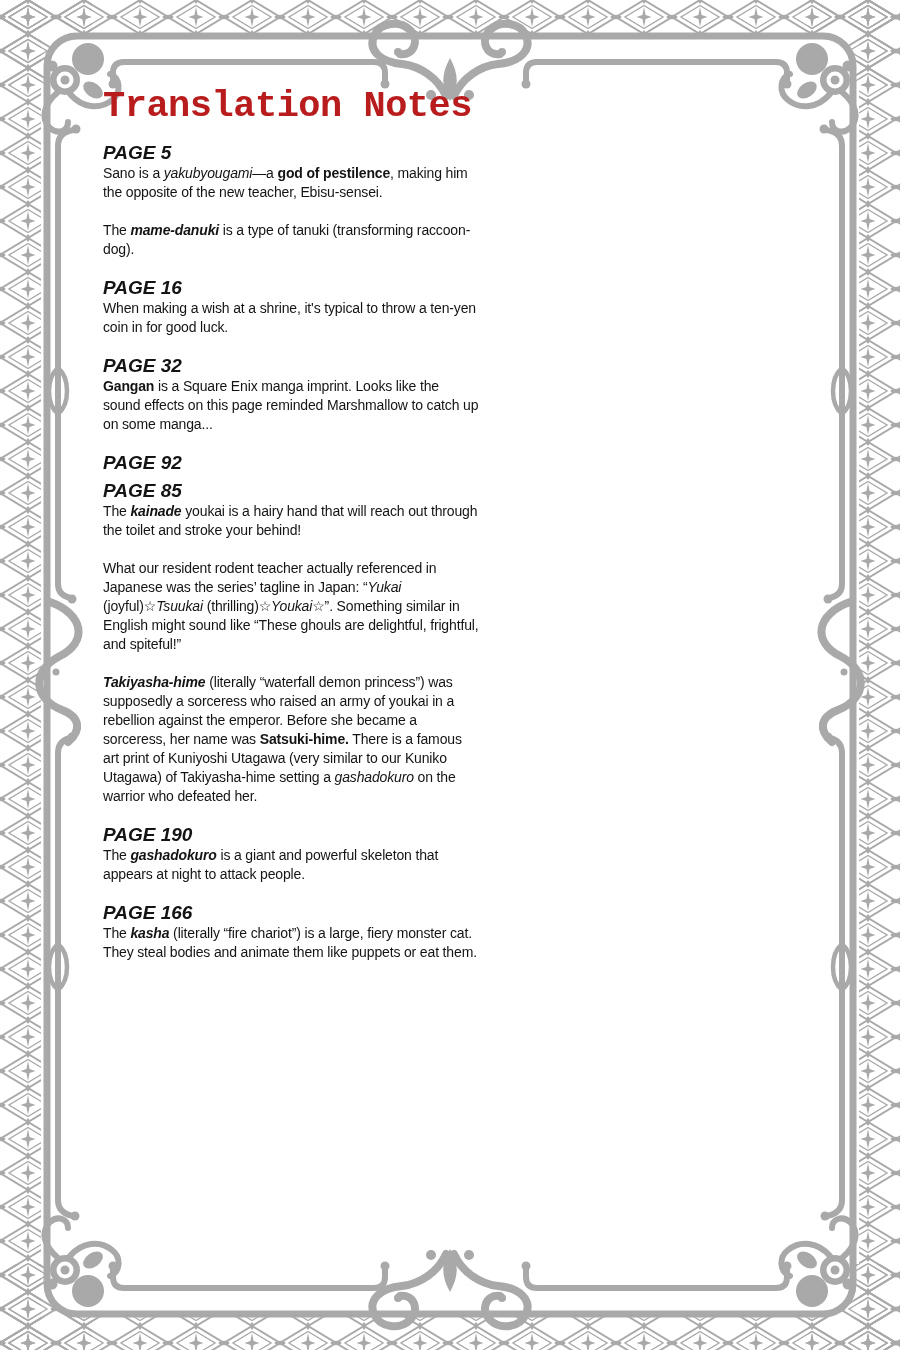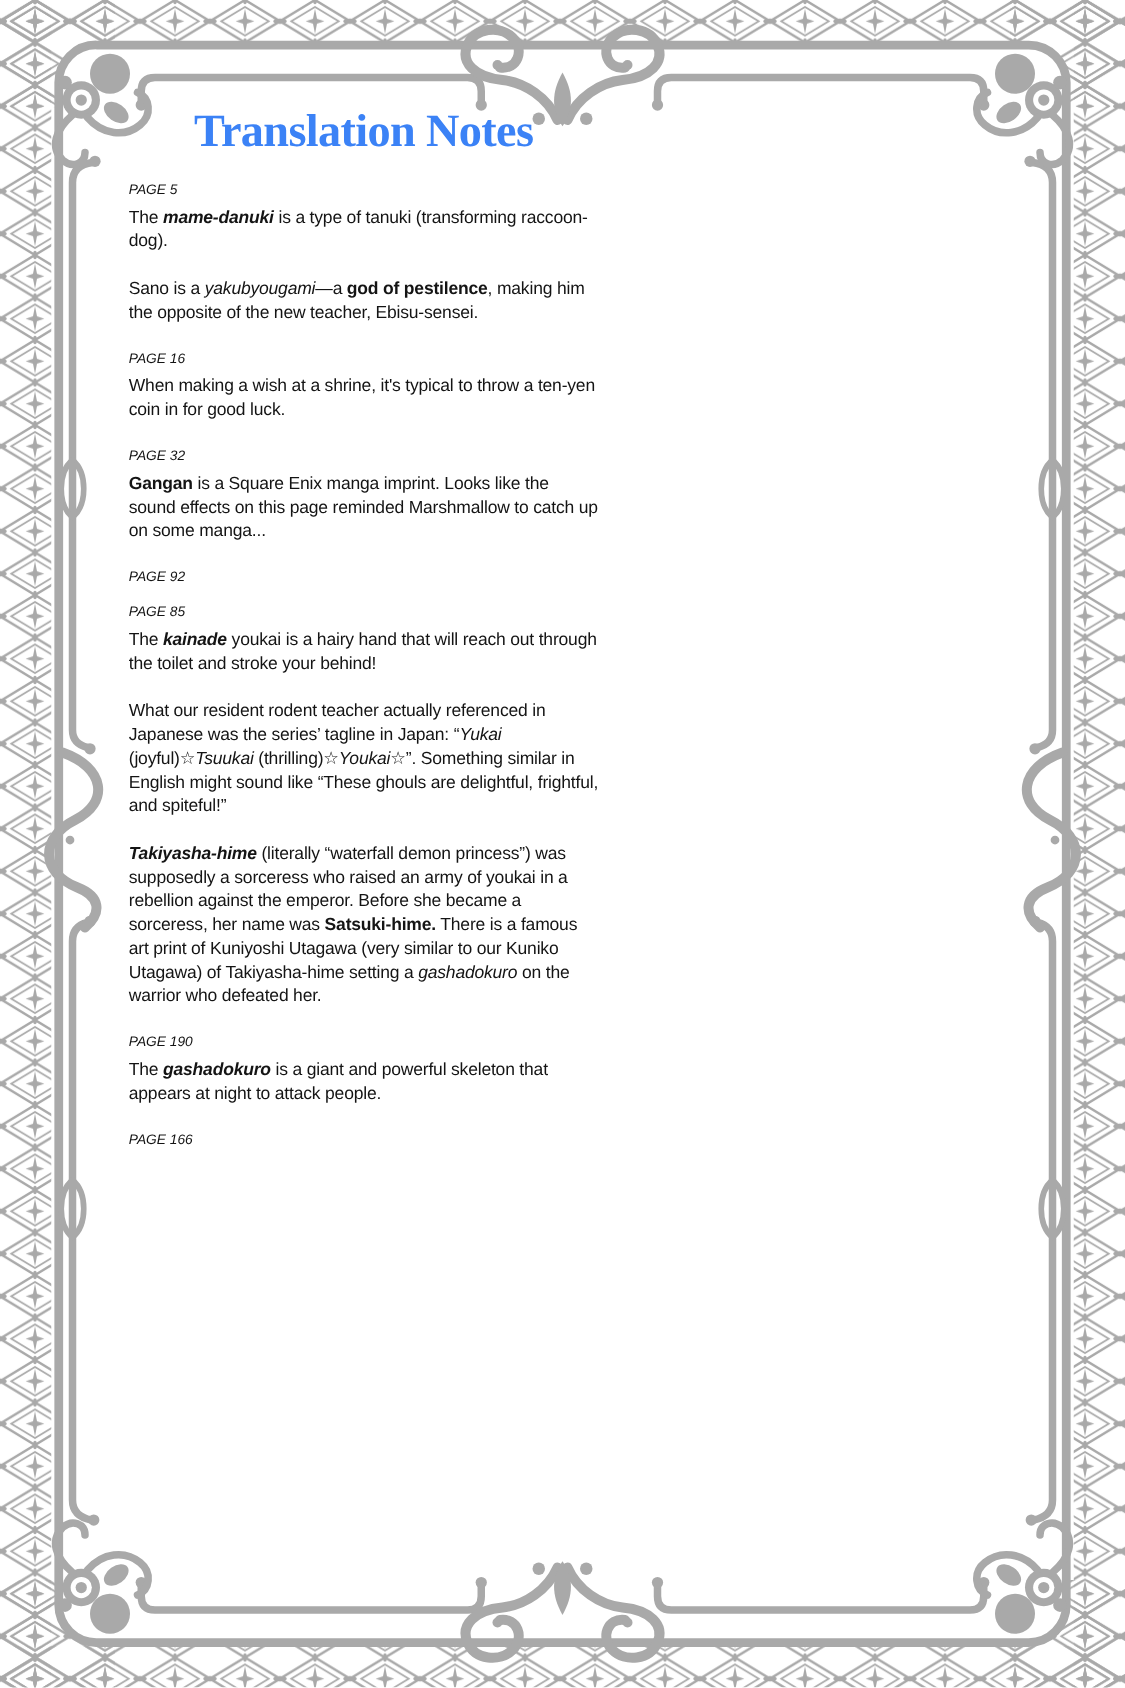--- a/index.html
+++ b/index.html
@@ -10,27 +10,27 @@
   }
   .border-svg{
     position:absolute;inset:0;z-index:0;
     color:var(--border-gray,#a9a9a9);
   }
   .content{
     position:absolute;left:103px;top:86px;width:376px;z-index:1;
     color:var(--text-black,#141414);
   }
   .title{
-    font-family:Liberation Serif, serif;
+    font-family:Liberation Mono, monospace;
     font-weight:bold;font-size:37px;letter-spacing:-0.5px;
-    color:#3b82f6;margin:0 0 16px 0;line-height:1.1;text-align:center;
+    color:#b91c1c;margin:0 0 16px 0;line-height:1.1;
   }
   .note{margin:0 0 9px 0;}
   .page-label{
-    font-size:11px;font-style:italic;font-weight:normal;
+    font-size:19px;font-style:italic;font-weight:bold;
     margin:0 0 2px 0;line-height:19px;
   }
   .body-p{
     font-size:14px;line-height:19px;letter-spacing:-0.15px;
     margin:0 0 19px 0;
   }
   .seg-b{font-weight:bold;}
   .seg-i{font-style:italic;}
   .seg-bi{font-weight:bold;font-style:italic;}
 </style>
@@ -170,22 +170,22 @@
     <path d="M70,94 C82,108 100,110 112,100 C122,92 120,78 110,74" fill="none" stroke="currentColor" stroke-width="6" stroke-linecap="round"></path>
     <path d="M58,92 C44,104 40,118 50,128 C58,135 68,131 68,122" fill="none" stroke="currentColor" stroke-width="6" stroke-linecap="round"></path>
   </g>
 </svg>
 
 <div class="content">
   <h1 class="title">Translation Notes</h1>
   <div>
       <section class="note">
         <h2 class="page-label">PAGE 5</h2>
+        <p class="body-p"><span class="">Sano is a </span><span class="seg-i">yakubyougami</span><span class="">—a </span><span class="seg-b">god of pestilence</span><span class="">, making him the opposite of the new teacher, Ebisu-sensei.</span></p>
         <p class="body-p"><span class="">The </span><span class="seg-bi">mame-danuki</span><span class=""> is a type of tanuki (transforming raccoon-dog).</span></p>
-        <p class="body-p"><span class="">Sano is a </span><span class="seg-i">yakubyougami</span><span class="">—a </span><span class="seg-b">god of pestilence</span><span class="">, making him the opposite of the new teacher, Ebisu-sensei.</span></p>
       </section>
       <section class="note">
         <h2 class="page-label">PAGE 16</h2>
         <p class="body-p"><span class="">When making a wish at a shrine, it's typical to throw a ten-yen coin in for good luck.</span></p>
       </section>
       <section class="note">
         <h2 class="page-label">PAGE 32</h2>
         <p class="body-p"><span class="seg-b">Gangan</span><span class=""> is a Square Enix manga imprint. Looks like the sound effects on this page reminded Marshmallow to catch up on some manga...</span></p>
       </section>
       <section class="note">
@@ -200,15 +200,16 @@
       </section>
       <section class="note">
         <p class="body-p"><span class="seg-bi">Takiyasha-hime</span><span class=""> (literally “waterfall demon princess”) was supposedly a sorceress who raised an army of youkai in a rebellion against the emperor. Before she became a sorceress, her name was </span><span class="seg-b">Satsuki-hime.</span><span class=""> There is a famous art print of Kuniyoshi Utagawa (very similar to our Kuniko Utagawa) of Takiyasha-hime setting a </span><span class="seg-i">gashadokuro</span><span class=""> on the warrior who defeated her.</span></p>
       </section>
       <section class="note">
         <h2 class="page-label">PAGE 190</h2>
         <p class="body-p"><span class="">The </span><span class="seg-bi">gashadokuro</span><span class=""> is a giant and powerful skeleton that appears at night to attack people.</span></p>
       </section>
       <section class="note">
         <h2 class="page-label">PAGE 166</h2>
+        <p class="body-p"><span class="">The </span><span class="seg-bi">kasha</span><span class=""> (literally “fire chariot”) is a large, fiery monster cat. They steal bodies and animate them like puppets or eat them.</span></p>
       </section>
     </div>
 </div>
 
 </body></html>

